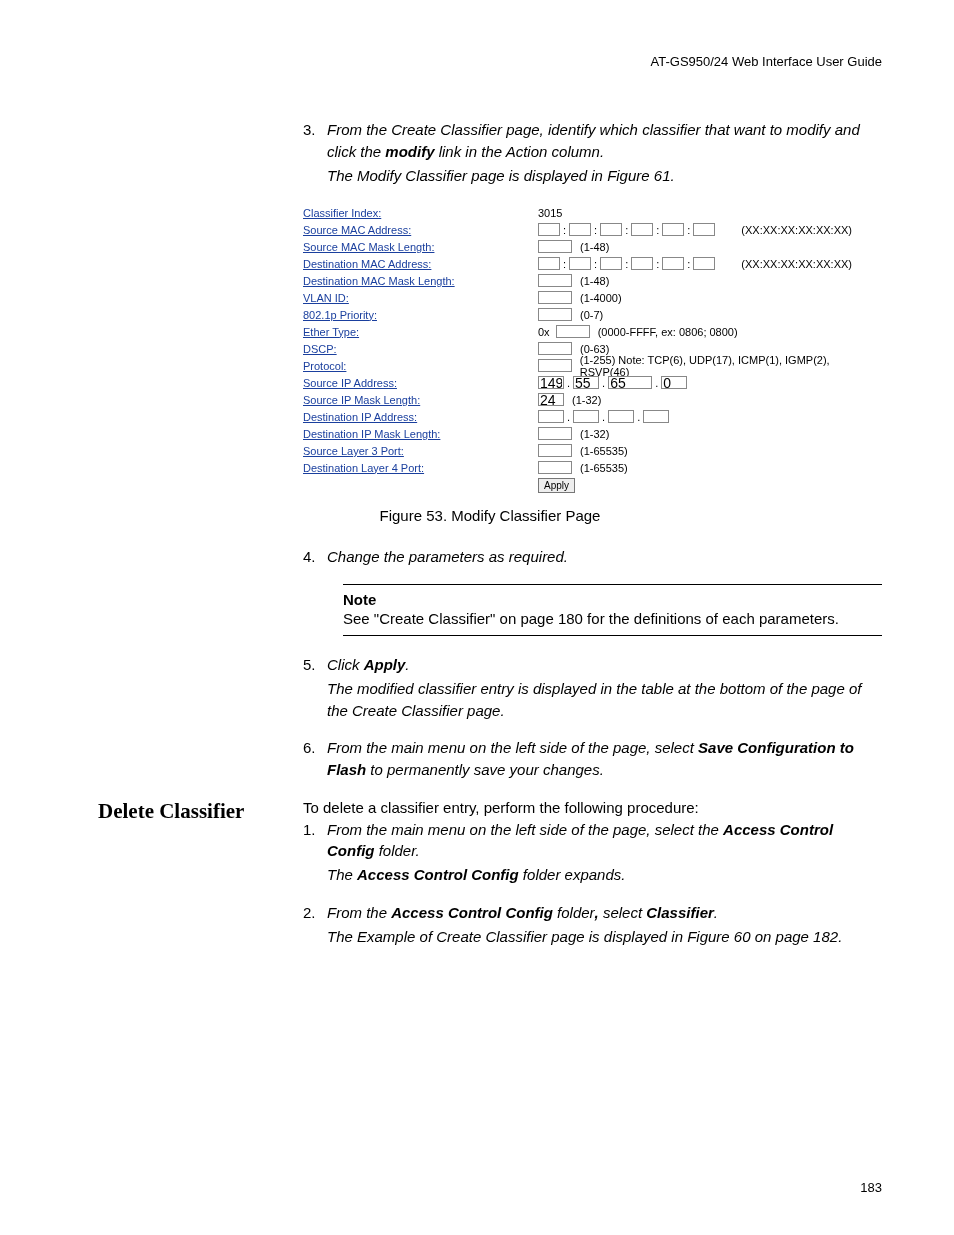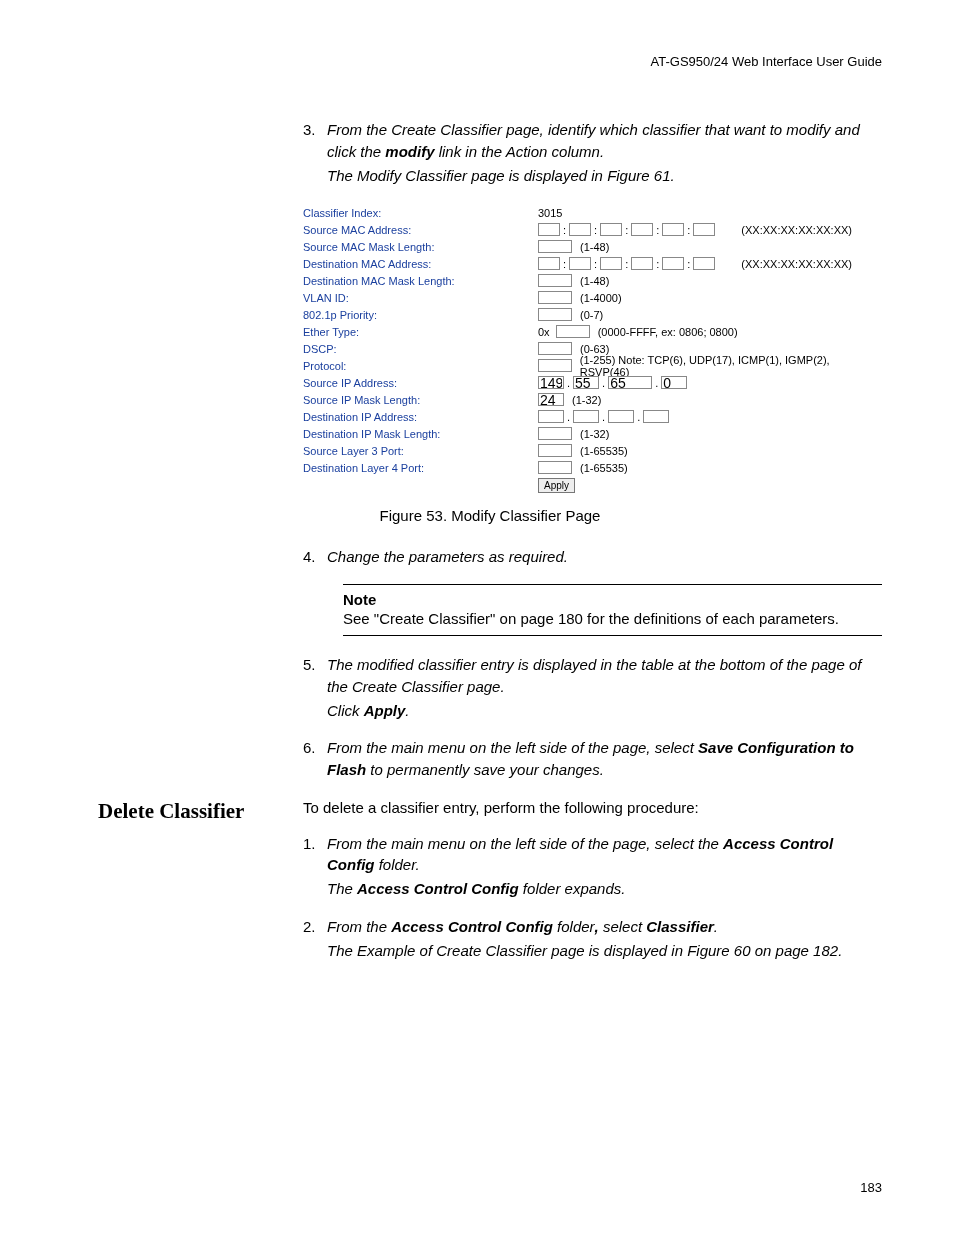--- a/index.html
+++ b/index.html
@@ -9,21 +9,21 @@
   .content-col { margin-left: 205px; }
   .step { display: flex; font-size: 15px; line-height: 1.45; margin-bottom: 14px; }
   .step-num { width: 24px; flex: 0 0 24px; }
   .step-body { flex: 1; }
   .step-body p { margin: 0 0 2px 0; font-style: italic; }
   b { font-weight: bold; }
 
   .form-shot { margin: 16px 0 10px 205px; font-size: 11px; }
   .form-title { color: #1a3f9e; font-style: italic; font-weight: bold; padding: 4px 0; border-bottom: 1px solid #c8c8d8; background: #f3f3fa; margin-bottom: 4px; }
   .form-row { display: flex; align-items: center; height: 17px; }
-  .form-label { width: 235px; color: #1a3f9e; }
+  .form-label { width: 235px; color: #1a3f9e; text-decoration: underline; }
   .form-val  { color: #000; display: flex; align-items: center; gap: 2px; }
   .tiny-input { width: 22px; height: 13px; border: 1px solid #888; font-size: 14px; padding: 0 1px; background:#fff; }
   .hint { margin-left: 6px; color:#000; }
   .sep { margin: 0 1px; }
   .apply-btn { font-size: 10px; padding: 1px 5px; border: 1px solid #777; background: #eee; margin-top: 2px; margin-left: 235px; }
 
   .caption { text-align: center; font-size: 15px; margin: 14px 0 22px 0; }
 
   .note-block { margin: 10px 0 18px 40px; }
   .note-rule { border-top: 1px solid #000; margin-bottom: 6px; }
@@ -228,37 +228,37 @@
     <div class="note-block">
       <div class="note-rule"></div>
       <div class="note-title">Note</div>
       <div class="note-body">See "Create Classifier" on page 180 for the definitions of each parameters.</div>
       <div class="note-rule2"></div>
     </div>
 
     <div class="step">
       <div class="step-num">5.</div>
       <div class="step-body">
+        <p><span>Click </span><b>Apply</b><span>.</span></p>
         <p>The modified classifier entry is displayed in the table at the bottom of the page of the Create Classifier page.</p>
-        <p><span>Click </span><b>Apply</b><span>.</span></p>
       </div>
     </div>
 
     <div class="step">
       <div class="step-num">6.</div>
       <div class="step-body">
         <p><span>From the main menu on the left side of the page, select </span><b>Save Configuration to Flash</b><span> to permanently save your changes.</span></p>
       </div>
     </div>
   </div>
 
   <div class="side-heading-row">
     <div class="side-heading">Delete Classifier</div>
     <div class="side-body">
-      <p style="margin-bottom:14px">To delete a classifier entry, perform the following procedure:</p>
+      <p style="margin-bottom:0">To delete a classifier entry, perform the following procedure:</p>
 
       <div class="step">
         <div class="step-num">1.</div>
         <div class="step-body">
           <p><span>From the main menu on the left side of the page, select the </span><b>Access Control Config</b><span> folder.</span></p>
           <p><span>The </span><b>Access Control Config</b><span> folder expands.</span></p>
         </div>
       </div>
 
       <div class="step">

